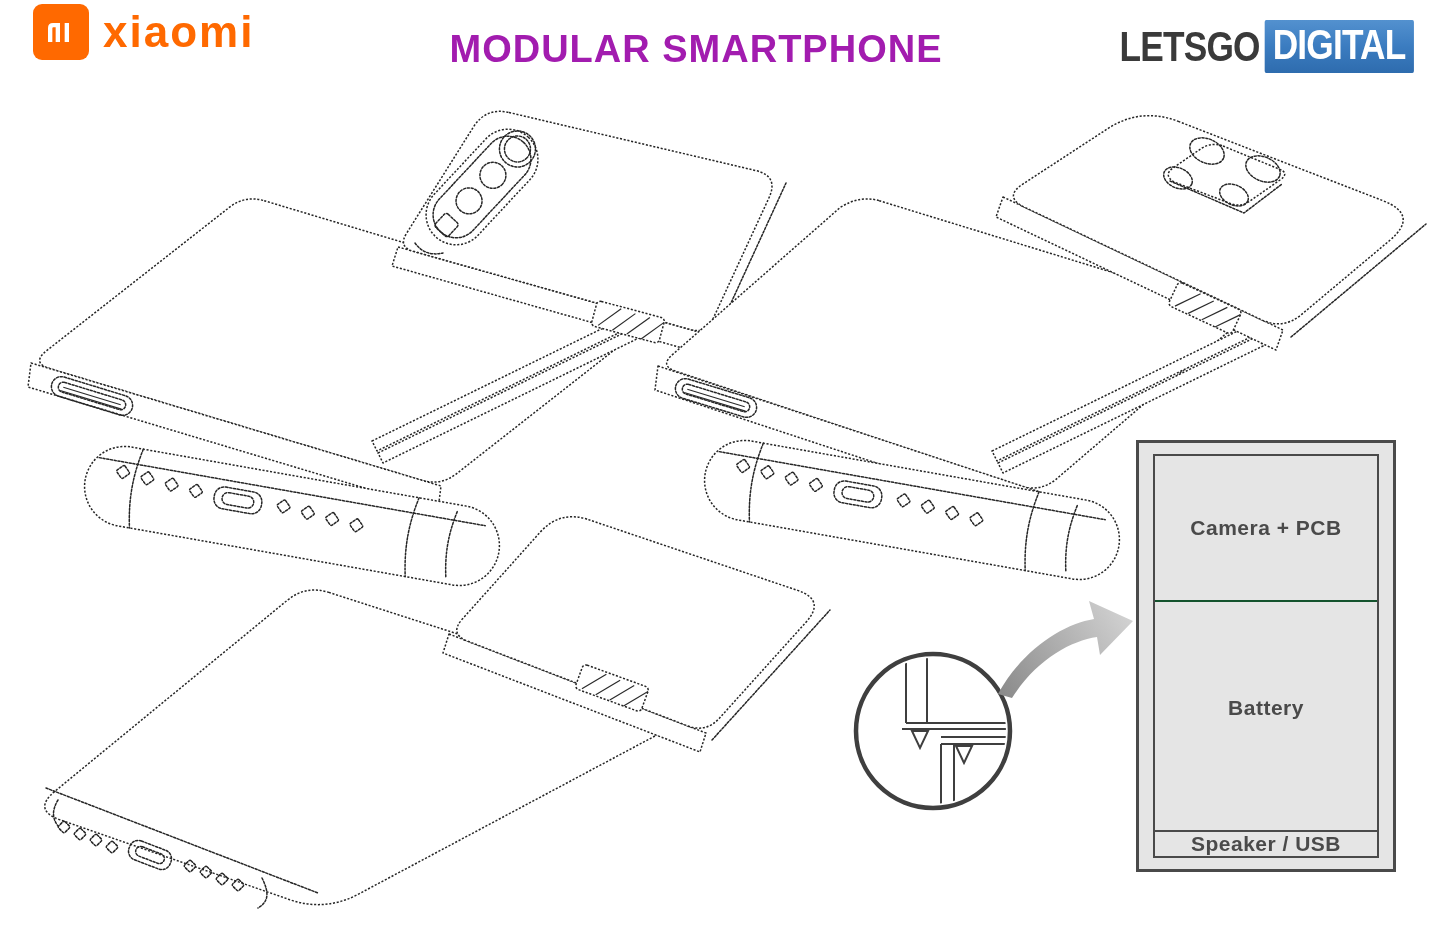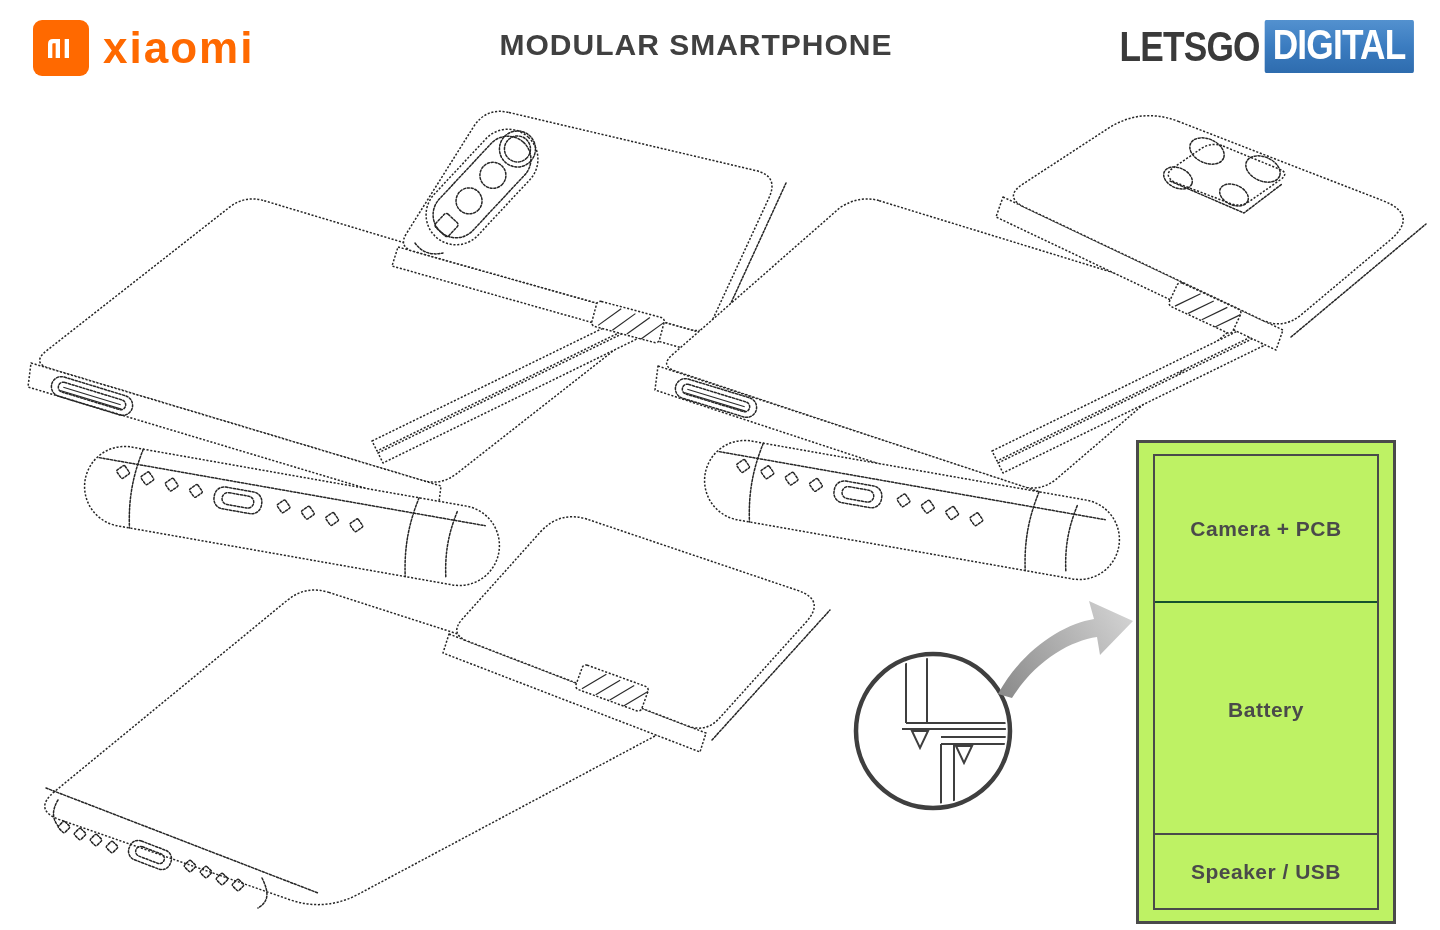--- a/index.html
+++ b/index.html
@@ -1,43 +1,43 @@
 <!DOCTYPE html>
 <html><head>
 <meta charset="utf-8">
 <style>
   html,body{margin:0;padding:0;background:#fff;}
   .page{position:relative;width:1440px;height:930px;background:#ffffff;overflow:hidden;
         font-family:"Liberation Sans", sans-serif;}
 
   
-  .brand{position:absolute;left:33px;top:20px;display:flex;align-items:center;gap:14px;}
+  .brand{position:absolute;left:33px;top:4px;display:flex;align-items:center;gap:14px;}
   .mi-box{width:56px;height:56px;border-radius:9px;background:#ff6900;display:flex;
           align-items:center;justify-content:center;}
   .wordmark{font-size:44px;font-weight:bold;color:#ff6900;letter-spacing:2px;line-height:56px;}
   .title{position:absolute;left:696px;top:28px;transform:translateX(-50%);
-         font-size:30px;font-weight:bold;color:#404040;letter-spacing:1px;white-space:nowrap;}
+         font-size:38px;font-weight:bold;color:#a21caf;letter-spacing:1px;white-space:nowrap;}
   .lgd{position:absolute;right:26px;top:20px;display:flex;align-items:center;
        transform:scaleX(.82);transform-origin:right center;
        font-size:43px;font-weight:bold;letter-spacing:-1px;white-space:nowrap;}
   .lgd .w1{color:#3a3a3a;}
   .lgd .w2{color:#ffffff;background:linear-gradient(180deg,#5391cf 0%,#3b7cc0 50%,#2e6cae 100%);
            padding:0 10px 4px 10px;margin-left:6px;border-radius:2px;}
 
   
   svg.art{position:absolute;left:0;top:0;width:1440px;height:930px;}
   .ln{fill:#ffffff;stroke:#262626;stroke-width:1.5;stroke-dasharray:2.1 1.7;stroke-linejoin:round;}
   .lo{fill:none;stroke:#262626;stroke-width:1.5;stroke-dasharray:2.1 1.7;stroke-linejoin:round;stroke-linecap:round;}
   .hl{fill:none;stroke:#2b2b2b;stroke-width:1.2;}
   .cl{fill:none;stroke:#3f3f3f;stroke-width:2;}
   .circle-ring{fill:#ffffff;stroke:#3f3f3f;stroke-width:4.5;}
 
   
-  .diagram{position:absolute;left:1136px;top:440px;width:260px;height:484px;
-           border:3px solid #4a4a4a;box-sizing:border-box;background:#bef264;}
+  .diagram{position:absolute;left:1136px;top:440px;width:260px;height:432px;
+           border:3px solid #4a4a4a;box-sizing:border-box;background:#e5e5e5;}
   .diagram-inner{position:absolute;left:14px;top:11px;right:14px;bottom:11px;
            border:2px solid #4a4a4a;display:flex;flex-direction:column;}
   .dsec{display:flex;align-items:center;justify-content:center;
         font-size:21px;font-weight:bold;color:#4a4a4a;letter-spacing:.5px;}
   .dsec1{height:145px;}
   .dsec2{height:214px;border-top:2px solid #14532d;}
   .dsec3{flex:1;border-top:2px solid #4a4a4a;margin-top:16px;}
 </style>
 </head>
 <body>

